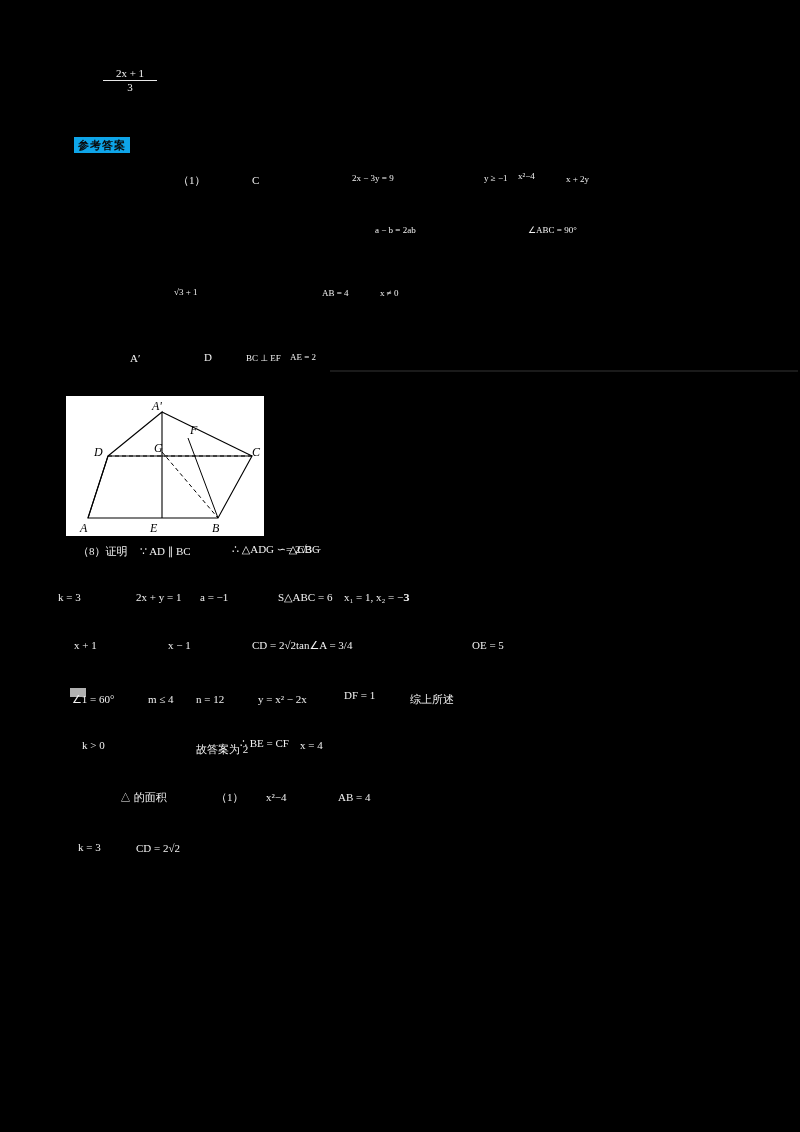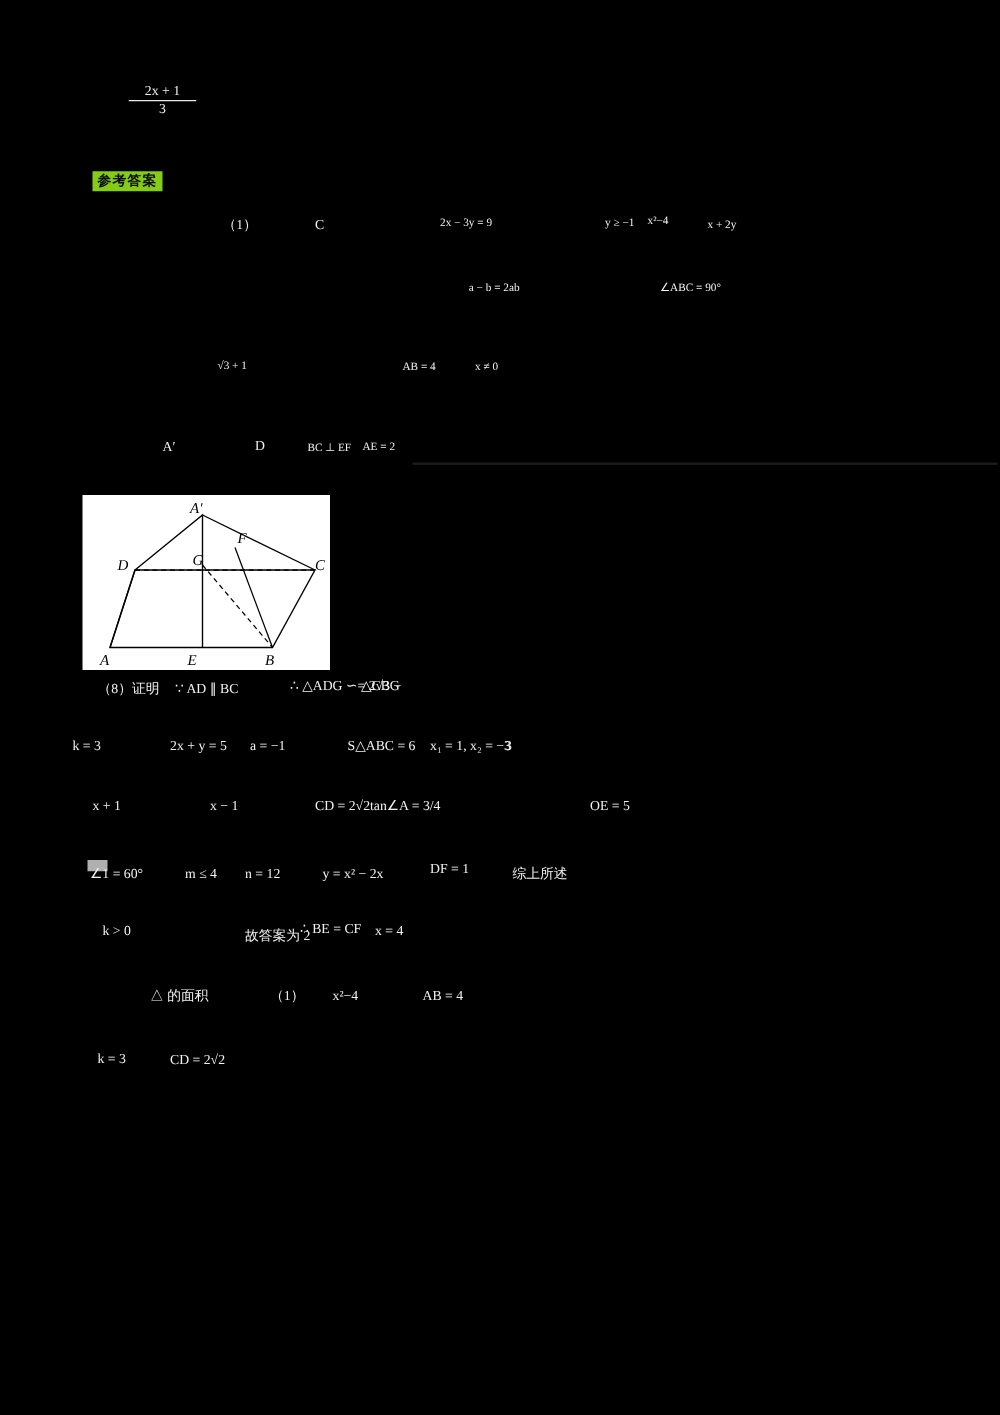--- a/index.html
+++ b/index.html
@@ -44,21 +44,21 @@
     display: block;
     height: 1px;
     background: #e8e8e8;
     margin: 1px 0;
   }
   .frac .den { display: block; }
 
   
   .section-tag {
     position: absolute;
-    background: #84cc16;
+    background: #0ea5e9;
     color: #0a0a0a;
     font-weight: bold;
     font-size: 11px;
     letter-spacing: 1px;
     padding: 2px 4px;
     font-family: "Liberation Sans", sans-serif;
     line-height: 1.1;
   }
 
   
@@ -150,21 +150,21 @@
       <text class="fig-label" x="146" y="136">B</text>
     </svg>
   </div>
 
   <div class="blob sm" style="left:78px; top:546px;">（8）证明</div>
   <div class="blob sm" style="left:140px; top:546px;">∵ AD ∥ BC</div>
   <div class="blob sm" style="left:232px; top:544px;">∴ △ADG ∽ △CBG</div>
   <div class="blob sm" style="left:286px; top:544px;">= 2√3 −</div>
 
   <div class="blob sm" style="left:58px; top:592px;">k = 3</div>
-  <div class="blob sm" style="left:136px; top:592px;">2x + y = 5</div>
+  <div class="blob sm" style="left:136px; top:592px;">2x + y = 1</div>
   <div class="blob sm" style="left:200px; top:592px;">a = −1</div>
   <div class="blob sm" style="left:278px; top:592px;">S△ABC = 6</div>
   <div class="blob sm" style="left:344px; top:592px;">x₁ = 1, x₂ = −3</div>
   <div class="blob sm" style="left:404px; top:592px;">3</div>
 
   <div class="blob sm" style="left:74px; top:640px;">x + 1</div>
   <div class="blob sm" style="left:168px; top:640px;">x − 1</div>
   <div class="blob sm" style="left:252px; top:640px;">CD = 2√2</div>
   <div class="blob sm" style="left:296px; top:640px;">tan∠A = 3/4</div>
   <div class="blob sm" style="left:472px; top:640px;">OE = 5</div>

